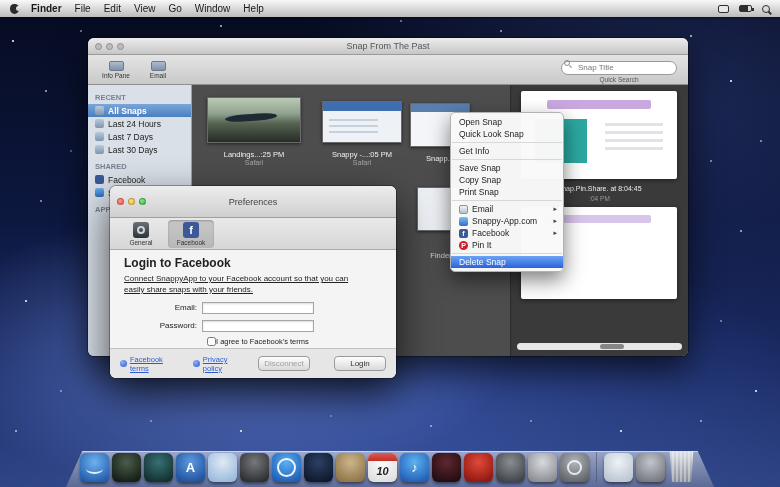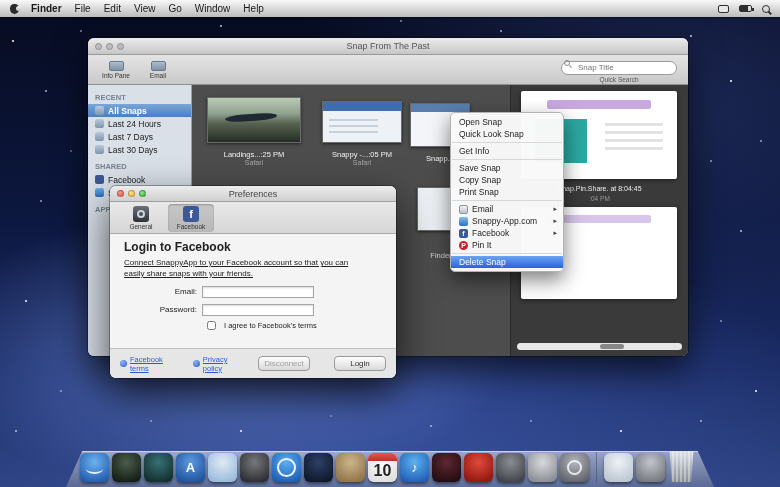--- a/index.html
+++ b/index.html
@@ -142,21 +142,21 @@
   .icon-facebook2 .m-icon::after{ content:"f"; }
   .icon-pinit .m-icon{ display:block; background:#cb2027; border-radius:50%; }
   .icon-pinit .m-icon::after{ content:"P"; }
   .cm-item.submenu::after{ content:"\25B8"; position:absolute; right:6px; font-size:7px; color:#444; }
 
   
   .prefs{ position:absolute; left:110px; top:186px; width:286px; height:192px; z-index:40;
     border-radius:6px; overflow:hidden; background:#ececec;
     box-shadow:0 16px 40px rgba(0,0,0,.7), 0 0 0 1px rgba(0,0,0,.3);
     display:flex; flex-direction:column; }
-  .pf-titlebar{ height:16px; flex:0 0 auto; background:linear-gradient(#ededed,#cfcfcf);
+  .pf-titlebar{ height:32px; flex:0 0 auto; background:linear-gradient(#ededed,#cfcfcf);
     border-bottom:1px solid #a0a0a0; position:relative; display:flex; align-items:center; }
   .pl{ width:7px; height:7px; border-radius:50%; border:1px solid rgba(0,0,0,.25); }
   .pl-red{ background:radial-gradient(circle at 35% 30%,#ff968e,#f0544a); }
   .pl-yellow{ background:radial-gradient(circle at 35% 30%,#ffe084,#f5b52e); }
   .pl-green{ background:radial-gradient(circle at 35% 30%,#8be68a,#2fbb3f); }
   .pf-title{ position:absolute; left:0; right:0; text-align:center; font-size:9px; color:#444; }
   .pf-toolbar{ height:32px; flex:0 0 auto; background:linear-gradient(#e9e9e9,#d6d6d6);
     border-bottom:1px solid #ababab; display:flex; align-items:flex-start; padding:2px 8px; gap:4px; }
   .pref-tab{ width:46px; text-align:center; padding:1px 0 2px; border-radius:4px; }
   .pref-tab.selected{ background:rgba(0,0,0,.14); box-shadow:inset 0 1px 2px rgba(0,0,0,.25); }
@@ -167,21 +167,21 @@
   .icon-facebook .p-icon{ background:#3b5998; }
   .icon-facebook .p-icon::after{ content:"f"; }
   .pt-label{ font-size:6.5px; color:#333; margin-top:1px; }
   .pf-body{ flex:1; background:#f4f4f4; padding:6px 14px 0; font-size:8px; color:#222; }
   .pf-heading{ font-size:12px; font-weight:bold; margin-bottom:4px; }
   .pf-text{ line-height:1.35; width:240px;text-decoration:underline; }
   .form-row{ display:flex; align-items:center; margin-top:6px; }
   .form-label{ width:78px; text-align:right; padding-right:5px; }
   .form-input{ width:112px; height:12px; border:1px solid #a6a6a6; background:#fff; font-size:8px; padding:0 3px;
     box-shadow:inset 0 1px 2px rgba(0,0,0,.15); font-family:"Liberation Sans",sans-serif; }
-  .terms-row{ margin-top:5px; margin-left:83px; display:flex; align-items:flex-end; gap:8px; font-size:7.5px; }
+  .terms-row{ margin-top:5px; margin-left:83px; display:flex; align-items:flex-end; gap:0; font-size:7.5px; }
   .terms-check{ width:9px; height:9px; }
   .pf-footer{ height:30px; flex:0 0 auto; border-top:1px solid #c2c2c2; background:#e6e6e6;
     display:flex; align-items:center; padding:0 10px; gap:10px; }
   .links{ display:flex; gap:10px; }
   .pf-link{ font-size:7.5px; color:#2a5bd7; text-decoration:underline; display:flex; align-items:center; gap:3px; }
   .pf-link::before{ content:""; width:7px; height:7px; border-radius:50%;
     background:radial-gradient(circle at 35% 30%,#8db2f0,#2a5bd7); }
   .pf-buttons{ margin-left:auto; display:flex; gap:24px; }
   .pf-btn{ min-width:52px; height:15px; border-radius:4px; border:1px solid #9a9a9a;
     background:linear-gradient(#fefefe,#d9d9d9); font-size:8px; color:#333; text-align:center; line-height:13px; }
@@ -197,21 +197,21 @@
   .dock-icon{ width:29px; height:29px; border-radius:6px; position:relative; flex:0 0 auto;
     box-shadow:0 2px 3px rgba(0,0,0,.45); }
   .dock-icon .glyph{ position:absolute; inset:0; display:flex; align-items:center; justify-content:center;
     color:#fff; font-weight:bold; font-size:13px; }
   .name-finder-icon::after{ content:""; position:absolute; left:6px; right:6px; bottom:8px; height:8px;
     border-bottom:2px solid rgba(255,255,255,.85); border-radius:50%; }
   .name-safari-icon::after{ content:""; position:absolute; inset:5px; border:2px solid rgba(255,255,255,.9); border-radius:50%; }
   .name-system-preferences-icon::after{ content:""; position:absolute; inset:7px; border:2px solid rgba(255,255,255,.8); border-radius:50%; }
   .name-calendar-icon::before{ content:""; position:absolute; left:0; right:0; top:0; height:8px;
     background:linear-gradient(#e05a52,#c03028); border-radius:6px 6px 0 0; }
-  .name-calendar-icon .glyph{ color:#222; font-size:16px; padding-top:6px; }
+  .name-calendar-icon .glyph{ color:#222; font-size:11px; padding-top:6px;font-style:italic; }
   .dock-divider{ width:1px; height:30px; background:rgba(70,74,84,.55); margin:0 4px; flex:0 0 auto; }
   .name-trash-icon{ width:27px; height:31px; border-radius:3px 3px 6px 6px;
     background:repeating-linear-gradient(90deg, rgba(255,255,255,.35) 0 2px, rgba(0,0,0,0) 2px 4px),
                linear-gradient(#dde1e7,#878d96);
     clip-path:polygon(6% 0, 94% 0, 86% 100%, 14% 100%); }
 </style>
 </head>
 <body>
 
 <div class="desktop">

